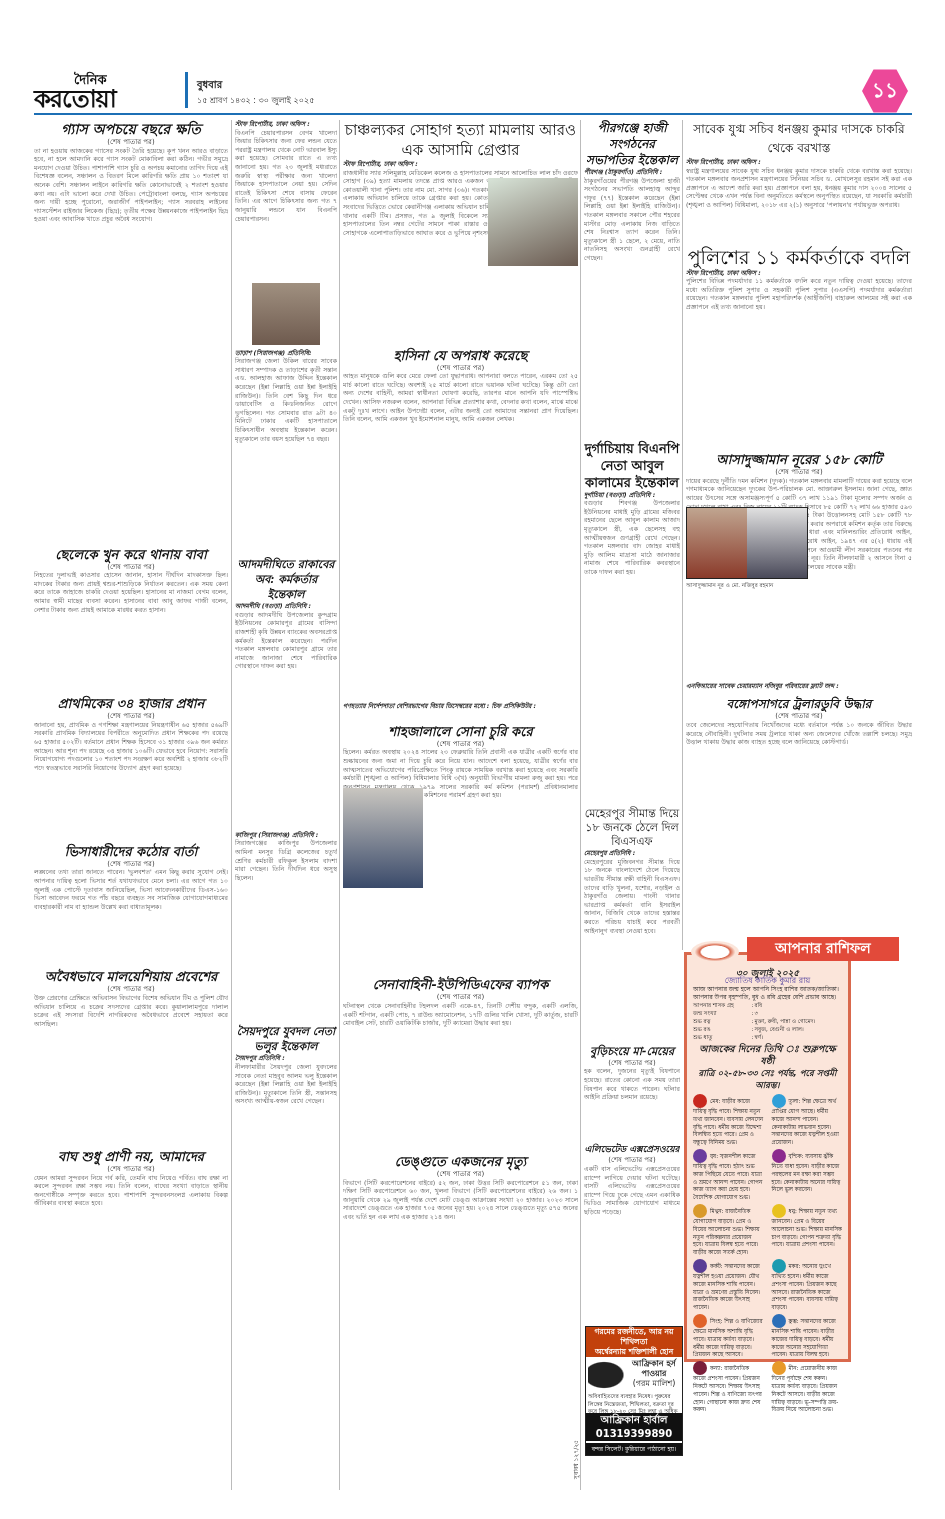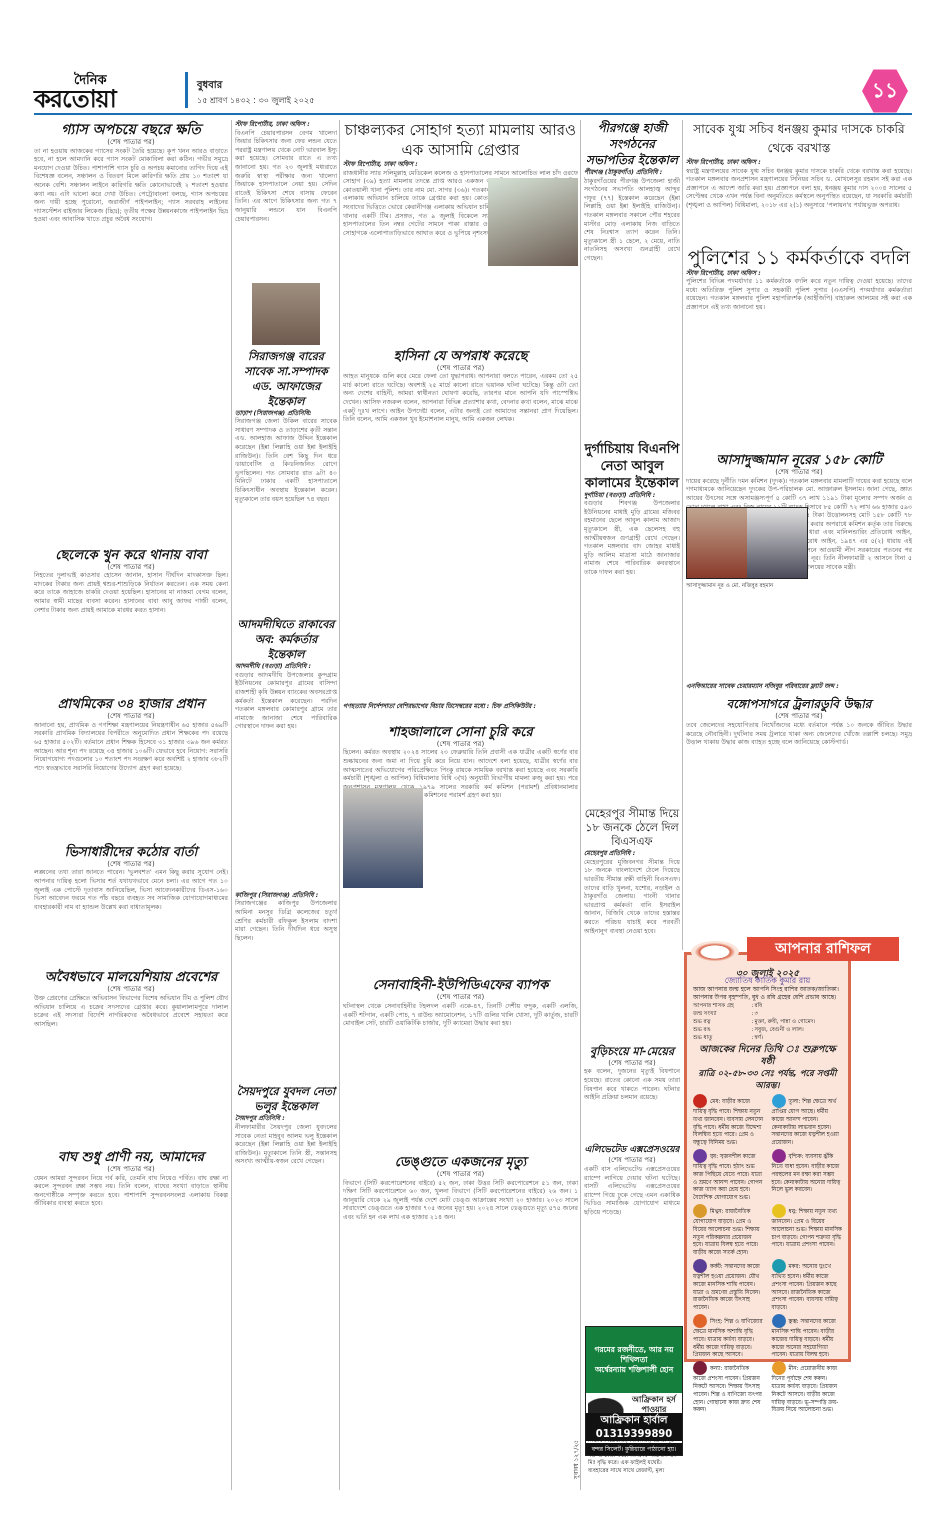--- a/index.html
+++ b/index.html
@@ -19,21 +19,21 @@
 .h-plain{font-family:"DejaVu Sans",sans-serif;text-align:center;color:#111}
 .sub{text-align:center;font-size:7px;color:#333}
 .body-lines{color:#555}
 .byline{font-style:italic;font-weight:bold;color:#222}
 .photo{position:absolute;background:#8a7f74}
 .vr{position:absolute;width:1px;background:#bbb}
 .rashi{left:684px;top:952px;width:167px;height:410px;background:#fbe5da;border:3px solid #d9694d}
 .rashi-head{position:absolute;left:60px;top:-18px;width:152px;height:24px;background:#e24a3a;color:#fff;font-weight:bold;font-size:14px;display:flex;align-items:center;justify-content:center}
 .zicon{display:inline-block;width:14px;height:14px;border-radius:50%;vertical-align:middle;margin-right:3px}
 .ad{left:585px;top:1326px;width:98px;height:130px;border:1px solid #222;background:#fff}
-.ad-top{background:#15803d;color:#fff;font-size:7.5px;font-weight:bold;text-align:center;padding:18px 0;line-height:10px}
+.ad-top{background:#c2410c;color:#fff;font-size:7.5px;font-weight:bold;text-align:center;padding:0 0;line-height:10px}
 .ad-phone{position:absolute;left:0;bottom:14px;width:100%;background:#111;color:#fff;font-weight:bold;font-size:10px;text-align:center;line-height:14px}
 .ad-bottom{position:absolute;left:0;bottom:0;width:100%;background:#111;color:#fff;font-size:6px;text-align:center;line-height:12px}
 </style>
 </head>
 <body>
 
 <div class="abs masthead-logo">
   <span class="logo-small">দৈনিক</span>
   <span class="logo-big">করতোয়া</span>
 </div>
@@ -81,21 +81,20 @@
   </div>
 </div>
 
 <div class="col" style="left:235px;top:120px;width:102px;height:1370px">
   <div>
     <span class="byline">স্টাফ রিপোর্টার, ঢাকা অফিস :</span>
     <p class="body-lines" style="height:150px">বিএনপি চেয়ারপারসন বেগম খালেদা জিয়ার চিকিৎসার জন্য ফের লন্ডন যেতে পররাষ্ট্র মন্ত্রণালয় থেকে নোট ভারবাল ইস্যু করা হয়েছে। সোমবার রাতে এ তথ্য জানানো হয়। গত ২৩ জুলাই মধ্যরাতে জরুরি স্বাস্থ্য পরীক্ষার জন্য খালেদা জিয়াকে হাসপাতালে নেয়া হয়। সেদিন রাতেই চিকিৎসা শেষে বাসায় ফেরেন তিনি। এর আগে চিকিৎসার জন্য গত ৭ জানুয়ারি লন্ডনে যান বিএনপি চেয়ারপারসন।</p>
   </div>
   <div class="photo" style="position:relative;width:68px;height:62px;margin:4px auto;background:linear-gradient(#a09080,#6e5a4e)"></div>
   <div>
-    <div class="h-ital" style="font-size:11px;line-height:15px">সিরাজগঞ্জ বারের সাবেক সা.সম্পাদক এড. আফাজের ইন্তেকাল</div>
     <span class="byline">তাড়াশ (সিরাজগঞ্জ) প্রতিনিধি:</span>
     <p class="body-lines" style="height:200px">সিরাজগঞ্জ জেলা উকিল বারের সাবেক সাধারণ সম্পাদক ও তাড়াশের কৃতী সন্তান এড. আলহাজ আফাজ উদ্দিন ইন্তেকাল করেছেন (ইন্না লিল্লাহি ওয়া ইন্না ইলাইহি রাজিউন)। তিনি বেশ কিছু দিন ধরে ডায়াবেটিস ও কিডনিজনিত রোগে ভুগছিলেন। গত সোমবার রাত ৯টা ৪০ মিনিটে ঢাকার একটি হাসপাতালে চিকিৎসাধীন অবস্থায় ইন্তেকাল করেন। মৃত্যুকালে তার বয়স হয়েছিল ৭৪ বছর।</p>
   </div>
   <div>
     <div class="h-ital" style="font-size:11px;line-height:15px">আদমদীঘিতে রাকাবের অব: কর্মকর্তার ইন্তেকাল</div>
     <span class="byline">আদমদীঘি (বগুড়া) প্রতিনিধি :</span>
     <p class="body-lines" style="height:220px">বগুড়ার আদমদীঘি উপজেলার কুন্দগ্রাম ইউনিয়নের কোমারপুর গ্রামের বাসিন্দা রাজশাহী কৃষি উন্নয়ন ব্যাংকের অবসরপ্রাপ্ত কর্মকর্তা ইন্তেকাল করেছেন। পরদিন গতকাল মঙ্গলবার কোমারপুর গ্রামে তার নামাজে জানাজা শেষে পারিবারিক গোরস্থানে দাফন করা হয়।</p>
   </div>
   <div>
     <span class="byline">কাজিপুর (সিরাজগঞ্জ) প্রতিনিধি :</span>

